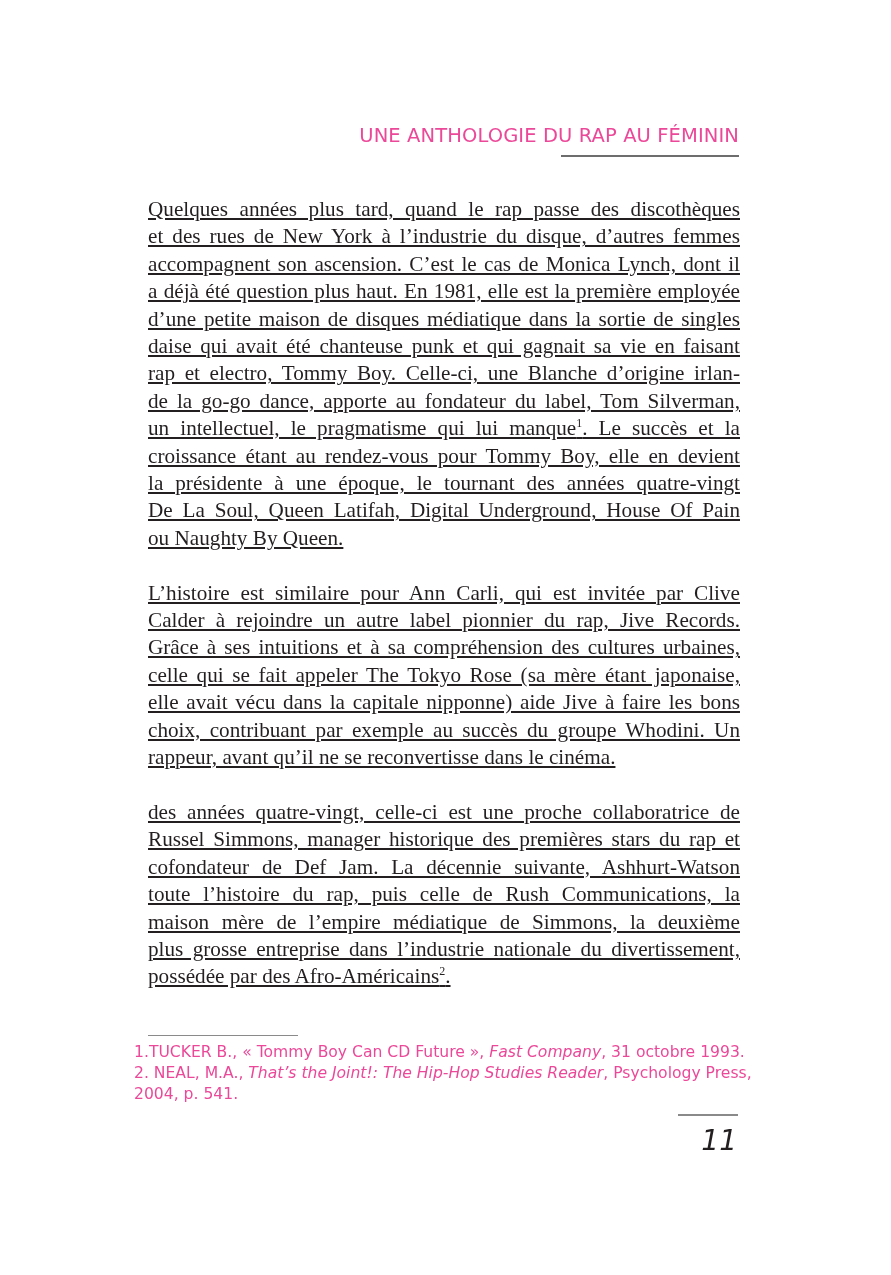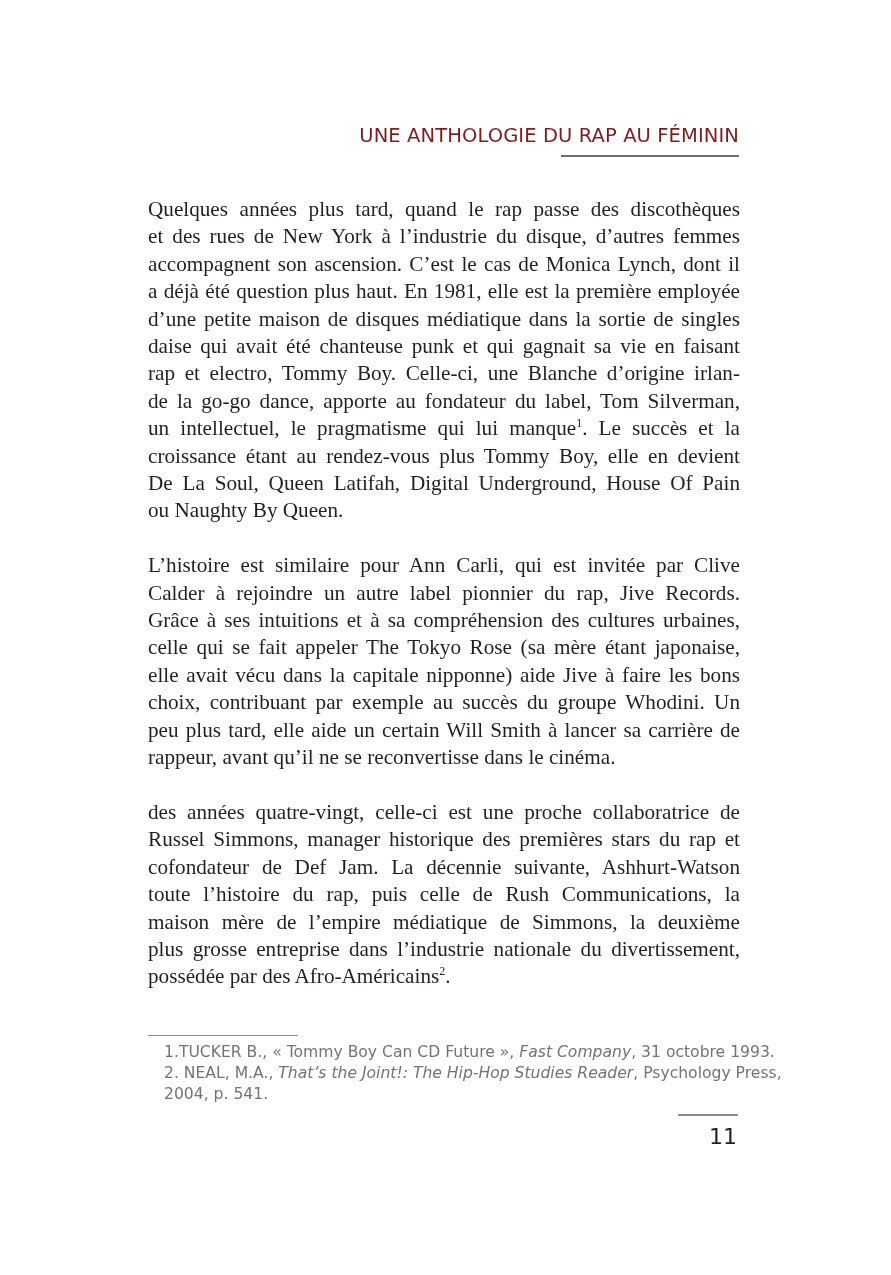--- a/index.html
+++ b/index.html
@@ -14,21 +14,21 @@
       overflow: hidden;
       color: #231f20;
     }
     .running-header {
       position: absolute;
       top: 124px;
       right: 152px;
       font-family: "DejaVu Sans", sans-serif;
       font-size: 19.5px;
       letter-spacing: 0.1px;
-      color: #7f1d1d;
+      color: #ec4899;
       white-space: nowrap;
     }
     .header-rule {
       position: absolute;
       top: 155px;
       left: 561px;
       width: 178px;
       height: 2px;
       background: #6d6d6d;
     }
@@ -45,46 +45,47 @@
       color: #231f20;
     }
     .body-text p {
       margin: 0 0 27.4px 0;
     }
     .line {
       display: block;
       text-align: justify;
       text-align-last: justify;
       white-space: nowrap;
+      text-decoration: underline;
     }
     .line.last {
       text-align-last: left;
     }
     sup.fn-ref {
       font-size: 12px;
       line-height: 0;
       vertical-align: 8px;
     }
     .footnote-rule {
       position: absolute;
       top: 1035px;
       left: 148px;
       width: 150px;
       height: 1px;
       background: #8a8a8a;
     }
     .footnotes {
       position: absolute;
       top: 1042px;
-      left: 164px;
+      left: 134px;
       width: 592px;
       font-family: "DejaVu Sans", sans-serif;
       font-size: 15.6px;
       line-height: 21px;
-      color: #737373;
+      color: #ec4899;
     }
     .footnotes .fn-line {
       display: block;
       white-space: nowrap;
       text-align: justify;
       text-align-last: justify;
     }
     .footnotes .fn-line.last {
       text-align-last: left;
     }
@@ -97,53 +98,54 @@
       left: 678px;
       width: 60px;
       height: 2px;
       background: #8a8a8a;
     }
     .page-number {
       position: absolute;
       top: 1124px;
       right: 154px;
       font-family: "DejaVu Sans", sans-serif;
-      font-size: 22px;
+      font-size: 28px;
       color: #231f20;
+      font-style: italic;
     }
   </style>
 </head>
 <body>
 
 <div class="running-header">UNE ANTHOLOGIE DU RAP AU FÉMININ</div>
 <div class="header-rule"></div>
 
 <div class="body-text">
   <p>
     <span class="line">Quelques années plus tard, quand le rap passe des discothèques</span>
     <span class="line">et des rues de New York à l’industrie du disque, d’autres femmes</span>
     <span class="line">accompagnent son ascension. C’est le cas de Monica Lynch, dont il</span>
     <span class="line">a déjà été question plus haut. En 1981, elle est la première employée</span>
     <span class="line">d’une petite maison de disques médiatique dans la sortie de singles</span>
     <span class="line">daise qui avait été chanteuse punk et qui gagnait sa vie en faisant</span>
     <span class="line">rap et electro, Tommy Boy. Celle-ci, une Blanche d’origine irlan-</span>
     <span class="line">de la go-go dance, apporte au fondateur du label, Tom Silverman,</span>
     <span class="line"><span>un intellectuel, le pragmatisme qui lui manque</span><sup class="fn-ref">1</sup><span>. Le succès et la</span></span>
-    <span class="line">croissance étant au rendez-vous plus Tommy Boy, elle en devient</span>
+    <span class="line">croissance étant au rendez-vous pour Tommy Boy, elle en devient</span>
+    <span class="line">la présidente à une époque, le tournant des années quatre-vingt</span>
     <span class="line">De La Soul, Queen Latifah, Digital Underground, House Of Pain</span>
     <span class="line last">ou Naughty By Queen.</span>
   </p>
   <p>
     <span class="line">L’histoire est similaire pour Ann Carli, qui est invitée par Clive</span>
     <span class="line">Calder à rejoindre un autre label pionnier du rap, Jive Records.</span>
     <span class="line">Grâce à ses intuitions et à sa compréhension des cultures urbaines,</span>
     <span class="line">celle qui se fait appeler The Tokyo Rose (sa mère étant japonaise,</span>
     <span class="line">elle avait vécu dans la capitale nipponne) aide Jive à faire les bons</span>
     <span class="line">choix, contribuant par exemple au succès du groupe Whodini. Un</span>
-    <span class="line">peu plus tard, elle aide un certain Will Smith à lancer sa carrière de</span>
     <span class="line last">rappeur, avant qu’il ne se reconvertisse dans le cinéma.</span>
   </p>
   <p>
     <span class="line">des années quatre-vingt, celle-ci est une proche collaboratrice de</span>
     <span class="line">Russel Simmons, manager historique des premières stars du rap et</span>
     <span class="line">cofondateur de Def Jam. La décennie suivante, Ashhurt-Watson</span>
     <span class="line">toute l’histoire du rap, puis celle de Rush Communications, la</span>
     <span class="line">maison mère de l’empire médiatique de Simmons, la deuxième</span>
     <span class="line">plus grosse entreprise dans l’industrie nationale du divertissement,</span>
     <span class="line last"><span>possédée par des Afro-Américains</span><sup class="fn-ref">2</sup><span>.</span></span>

